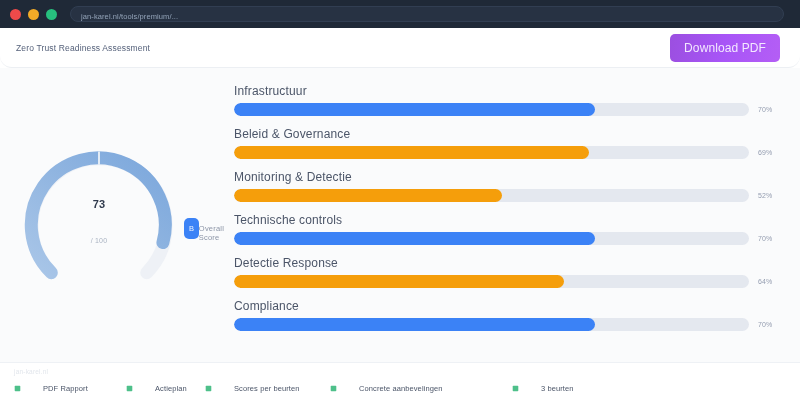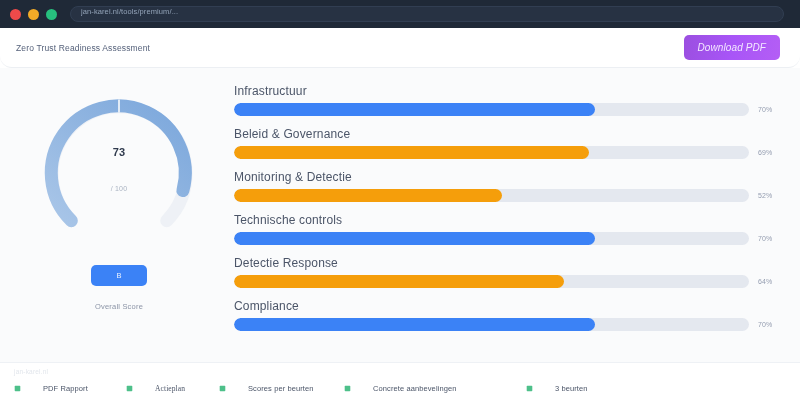--- a/index.html
+++ b/index.html
@@ -38,21 +38,21 @@
 
   .urlbar {
     flex: 1;
     margin-left: 13px;
     margin-right: 6px;
     height: 16px;
     background: #273243;
     border: 1px solid #313e52;
     border-radius: 8px;
     display: flex;
-    align-items: flex-start;
+    align-items: flex-end;
     padding: 0 10px;
   }
   .urlbar .url-text {
     font-size: 7.5px;
     color: #93a3b8;
     letter-spacing: 0.1px;
     white-space: nowrap;
     overflow: hidden;
   }
 
@@ -69,47 +69,46 @@
     border-radius: 12px;
   }
   .page-title {
     font-size: 8.5px;
     color: #55617a;
     letter-spacing: 0.15px;
   }
   .pdf-btn {
     background: linear-gradient(100deg, #9b4fe0 0%, #a855f7 50%, #b45ef5 100%);
     color: #f3e8ff;
-    font-size: 10px;
+    font-size: 12px;
     border: none;
     border-radius: 5px;
     padding: 7px 14px;
     min-width: 96px;
     text-align: center;
     cursor: pointer;
     letter-spacing: 0.1px;
-    font-style: italic;
   }
 
   
   .main {
     flex: 1;
     display: flex;
     background: #fafbfc;
     padding: 14px 18px 0 14px;
     gap: 10px;
     min-height: 0;
   }
 
   
   .gauge-col {
     width: 210px;
     flex: 0 0 210px;
     display: flex;
-    flex-direction: column;
+    flex-direction: row;
     align-items: center;
     padding-top: 6px;
   }
   .gauge-wrap {
     position: relative;
     width: 170px;
     height: 170px;
   }
   .gauge-wrap svg { display: block; }
   .gauge-center {
@@ -207,21 +206,21 @@
   }
   .footer-item {
     display: flex;
     align-items: center;
     gap: 22px;
     font-size: 7.5px;
     color: #4b5568;
     letter-spacing: 0.1px;
   }
   .fi-0 { width: 112px; }
-  .fi-1 { width: 93px; font-family: Liberation Serif, serif; }
+  .fi-1 { width: 79px; }
   .fi-2 { width: 125px; }
   .fi-3 { width: 182px; }
   .check-icon {
     width: 7px;
     height: 7px;
     flex: 0 0 7px;
     color: #4ec08a;
     display: block;
   }
 </style>

